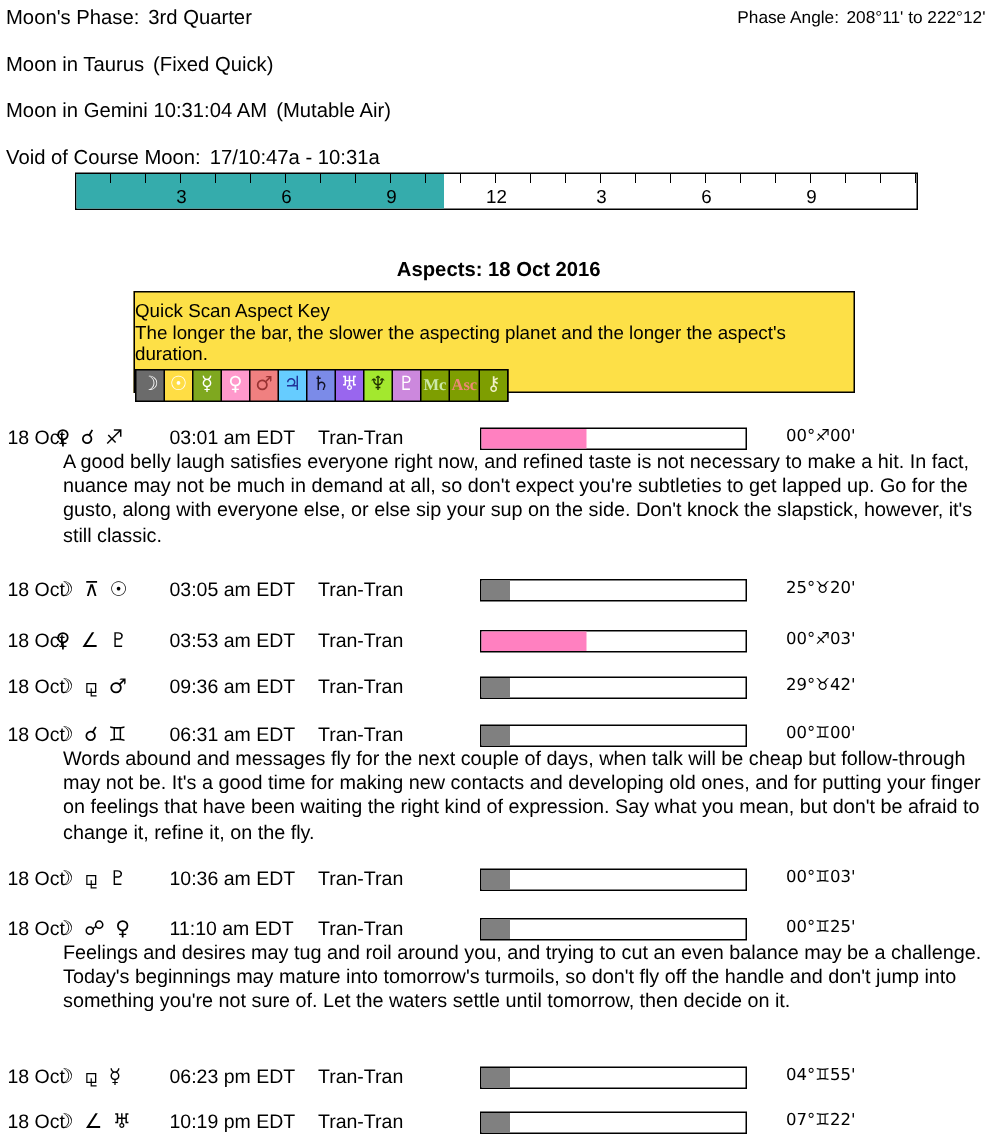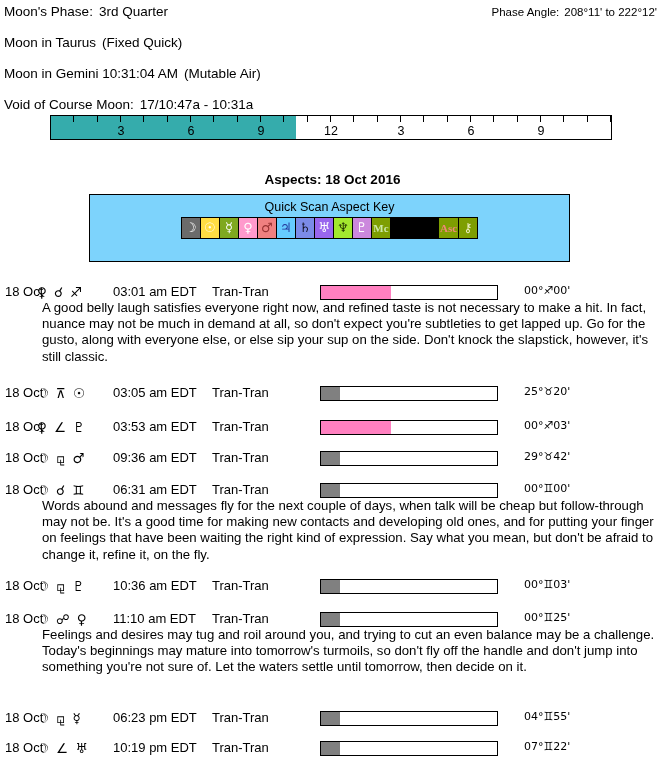--- a/index.html
+++ b/index.html
@@ -22,21 +22,21 @@
   .ruler{top:115px;left:50px;width:560px;height:23px;border:1px solid #000;background:#fff}
   .ruler-fill{position:absolute;left:0;top:0;height:100%}
   .ruler-ticks{position:absolute;left:0;top:0;width:100%;height:6px;
     background:repeating-linear-gradient(to right,transparent 0,transparent 22.33px,#000 22.33px,#000 23.33px)}
   .rlabel{position:absolute;bottom:1px;transform:translateX(-50%);font-size:12.5px}
 
   
   .atitle{top:172px;left:0;width:100%;text-align:center;font-weight:bold;font-size:13.5px}
 
   
-  .keybox{top:194px;left:89px;width:479px;height:66px;background:#7dd3fc;border:1px solid #000;text-align:center}
+  .keybox{top:194px;left:89px;width:479px;height:66px;background:#fde047;border:1px solid #000;}
   .ktitle{margin-top:5px;font-size:12.5px}
   .ksub{margin-top:1px;font-size:12.5px}
   .kstrip{display:inline-flex;margin-top:3px;border:1px solid #000;background:#000;gap:1px}
   .kcell{min-width:16px;height:20px;padding:0 1px;display:flex;align-items:center;justify-content:center;
     font-family:"DejaVu Sans",sans-serif;font-size:13px;font-weight:bold;line-height:20px}
   .kcell.txt{font-family:Liberation Serif, serif;font-size:11px}
 
   
   .row{left:0;width:665px;height:18px}
   .rdate{position:absolute;left:5px}
@@ -77,33 +77,34 @@
   <span class="rlabel" style="left:50%">12</span>
   <span class="rlabel" style="left:62.5%">3</span>
   <span class="rlabel" style="left:75%">6</span>
   <span class="rlabel" style="left:87.5%">9</span>
 </div>
 
 <div class="abs atitle">Aspects: 18 Oct 2016</div>
 
 <div class="abs keybox">
   <div class="ktitle">Quick Scan Aspect Key</div>
+  <div class="ksub">The longer the bar, the slower the aspecting planet and the longer the aspect's duration.</div>
   <span class="kstrip">
     <span class="kcell" style="background: rgb(107, 107, 107); color: rgb(255, 255, 255);">☽</span>
     <span class="kcell" style="background: rgb(255, 221, 68); color: rgb(255, 255, 255);">☉</span>
     <span class="kcell" style="background: rgb(127, 168, 31); color: rgb(255, 255, 255);">☿</span>
     <span class="kcell" style="background: rgb(255, 153, 204); color: rgb(255, 255, 255);">♀</span>
     <span class="kcell" style="background: rgb(240, 128, 128); color: rgb(153, 51, 51);">♂</span>
     <span class="kcell" style="background: rgb(102, 204, 255); color: rgb(34, 51, 153);">♃</span>
     <span class="kcell" style="background: rgb(123, 139, 232); color: rgb(17, 17, 34);">♄</span>
     <span class="kcell" style="background: rgb(153, 102, 238); color: rgb(255, 255, 255);">♅</span>
     <span class="kcell" style="background: rgb(163, 232, 46); color: rgb(34, 51, 0);">♆</span>
     <span class="kcell" style="background: rgb(204, 136, 221); color: rgb(255, 255, 255);">♇</span>
     <span class="kcell txt" style="background: rgb(126, 158, 1); color: rgb(204, 232, 168);">Mc</span>
-    <span class="kcell txt" style="background: rgb(126, 158, 1); color: rgb(238, 136, 119); margin-left: 48px;">Asc</span>
+    <span class="kcell txt" style="background: rgb(126, 158, 1); color: rgb(238, 136, 119);">Asc</span>
     <span class="kcell" style="background: rgb(126, 158, 1); color: rgb(240, 240, 200);">⚷</span>
   </span>
 </div>
 
 <div class="abs row" style="top:284px">
   <span class="rdate">18 Oct</span>
   <span class="rglyphs">
       <span>♀</span>
       <span>☌</span>
       <span>♐</span>

